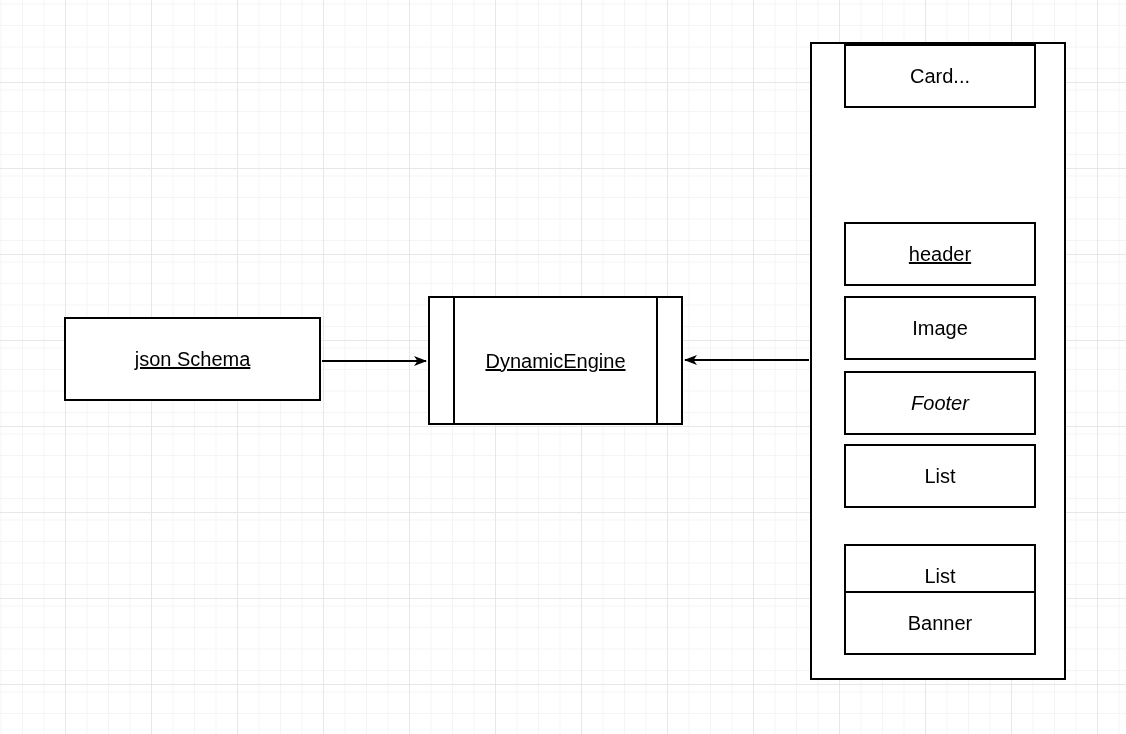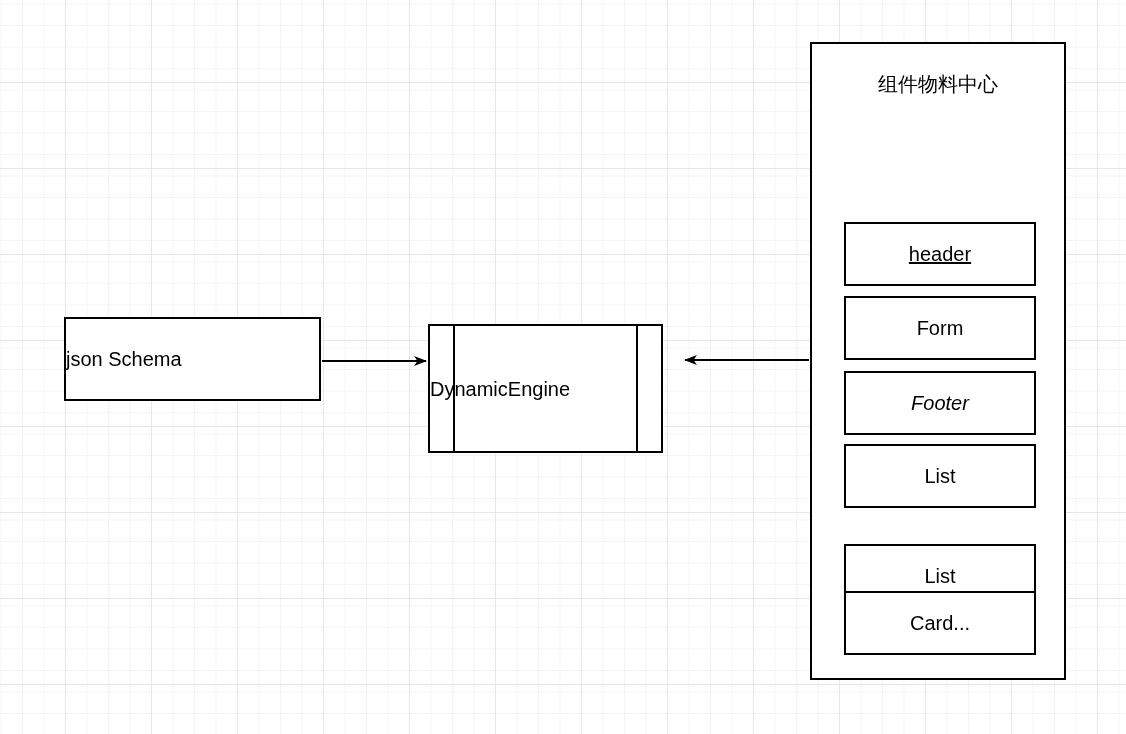--- a/index.html
+++ b/index.html
@@ -21,32 +21,33 @@
       linear-gradient(to bottom, #f4f4f4 1px, transparent 1px);
     background-size: 86px 86px, 86px 86px, 21.5px 21.5px, 21.5px 21.5px;
     background-position: 65px 82px, 65px 82px, 0.5px 3.5px, 0.5px 3.5px;
   }
   .node {
     position: absolute;
     background: #ffffff;
     border: 2px solid #000000;
     display: flex;
     align-items: center;
-    justify-content: flex-start;
+    justify-content: center;
     font-size: 20px;
     line-height: 24px;
     text-align: center;
+    text-decoration: underline;
   }
   .node-json-schema {
     left: 64px; top: 317px;
     width: 257px; height: 84px;
   }
   .node-dynamic-engine {
     left: 428px; top: 296px;
-    width: 235px; height: 129px; margin-top: 28px;
+    width: 255px; height: 129px;
   }
   .engine-divider {
     position: absolute;
     top: 0; bottom: 0;
     width: 0;
     border-left: 2px solid #000000;
   }
   .engine-divider.left  { left: 23px; }
   .engine-divider.right { right: 23px; }
   .node-material-center {
@@ -100,24 +101,25 @@
   <div class="node node-dynamic-engine">
     <span class="engine-divider left"></span>
     <span class="engine-divider right"></span>
     <span>DynamicEngine</span>
   </div>
 
   <div class="node-material-center">
     <div class="material-title">组件物料中心</div>
 
     <div class="component-box">header</div>
-    <div class="component-box">Form</div>
+    <div class="component-box">Image</div>
     <div class="component-box">Footer</div>
     <div class="component-box">List</div>
     <div class="component-box">List</div>
+    <div class="component-box">Banner</div>
     <div class="component-box">Card...</div>
   </div>
 
   <svg class="edges-overlay" viewBox="0 0 1126 734" xmlns="http://www.w3.org/2000/svg">
     <defs>
       <marker id="arrowhead" markerWidth="16" markerHeight="14" refX="13" refY="6" orient="auto" markerUnits="userSpaceOnUse">
         <path d="M1,1 L14,6 L1,11 L4.5,6 Z" fill="#000000"></path>
       </marker>
     </defs>
     <line x1="322" y1="361" x2="426" y2="361" stroke="#000000" stroke-width="2" marker-end="url(#arrowhead)"></line>

